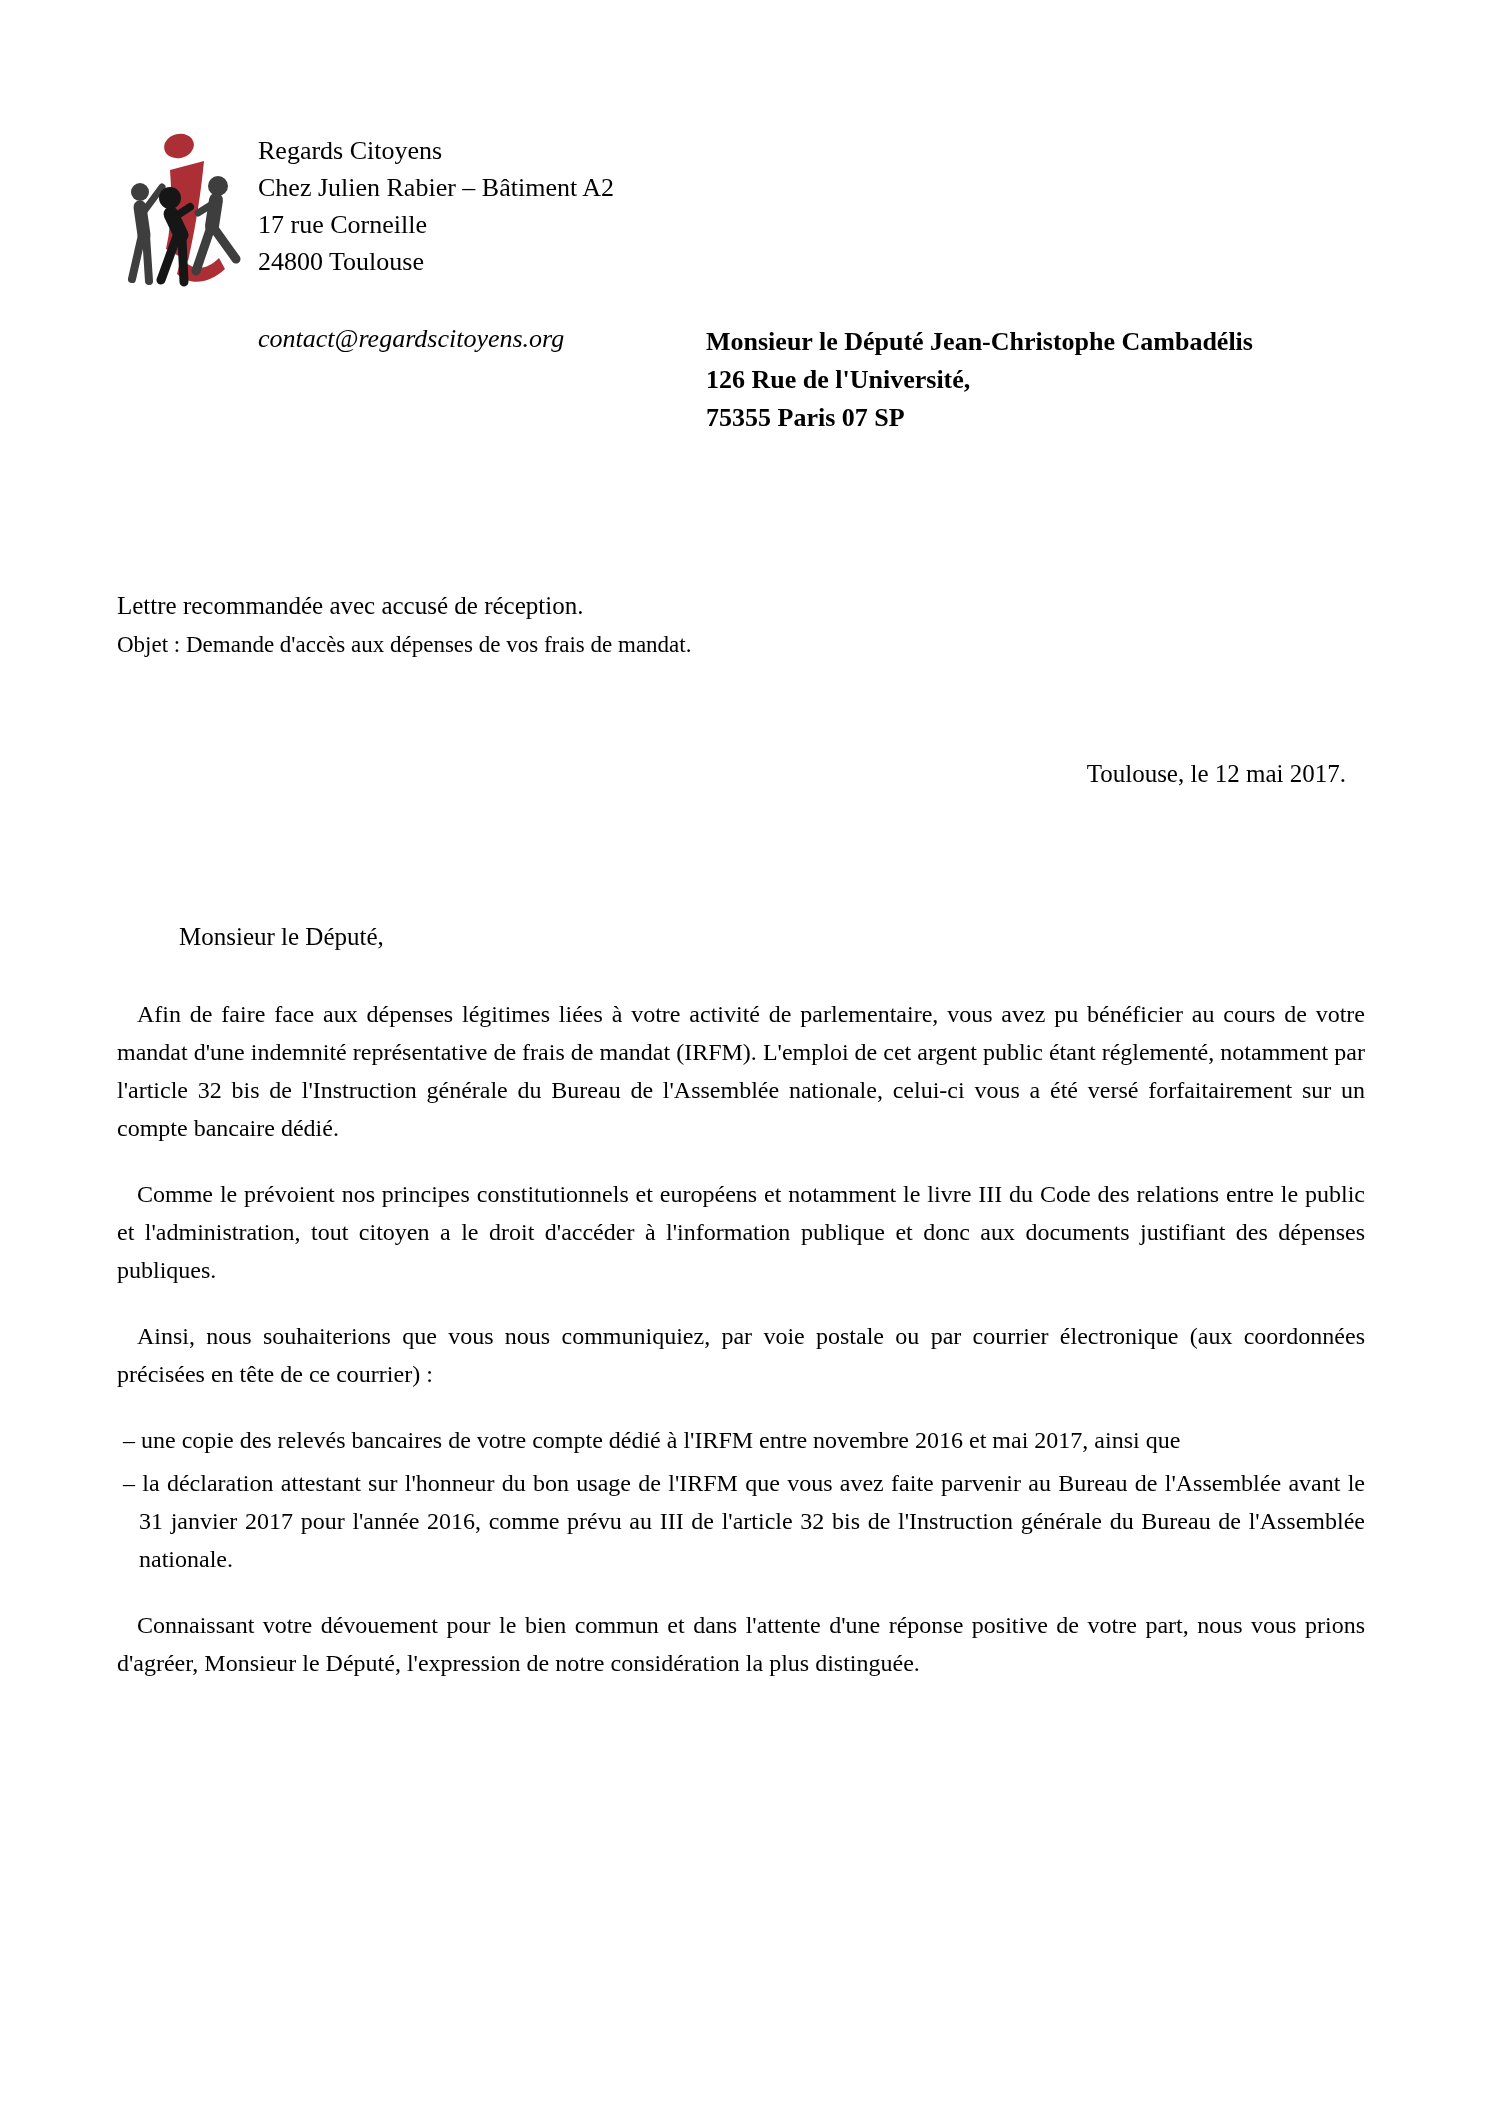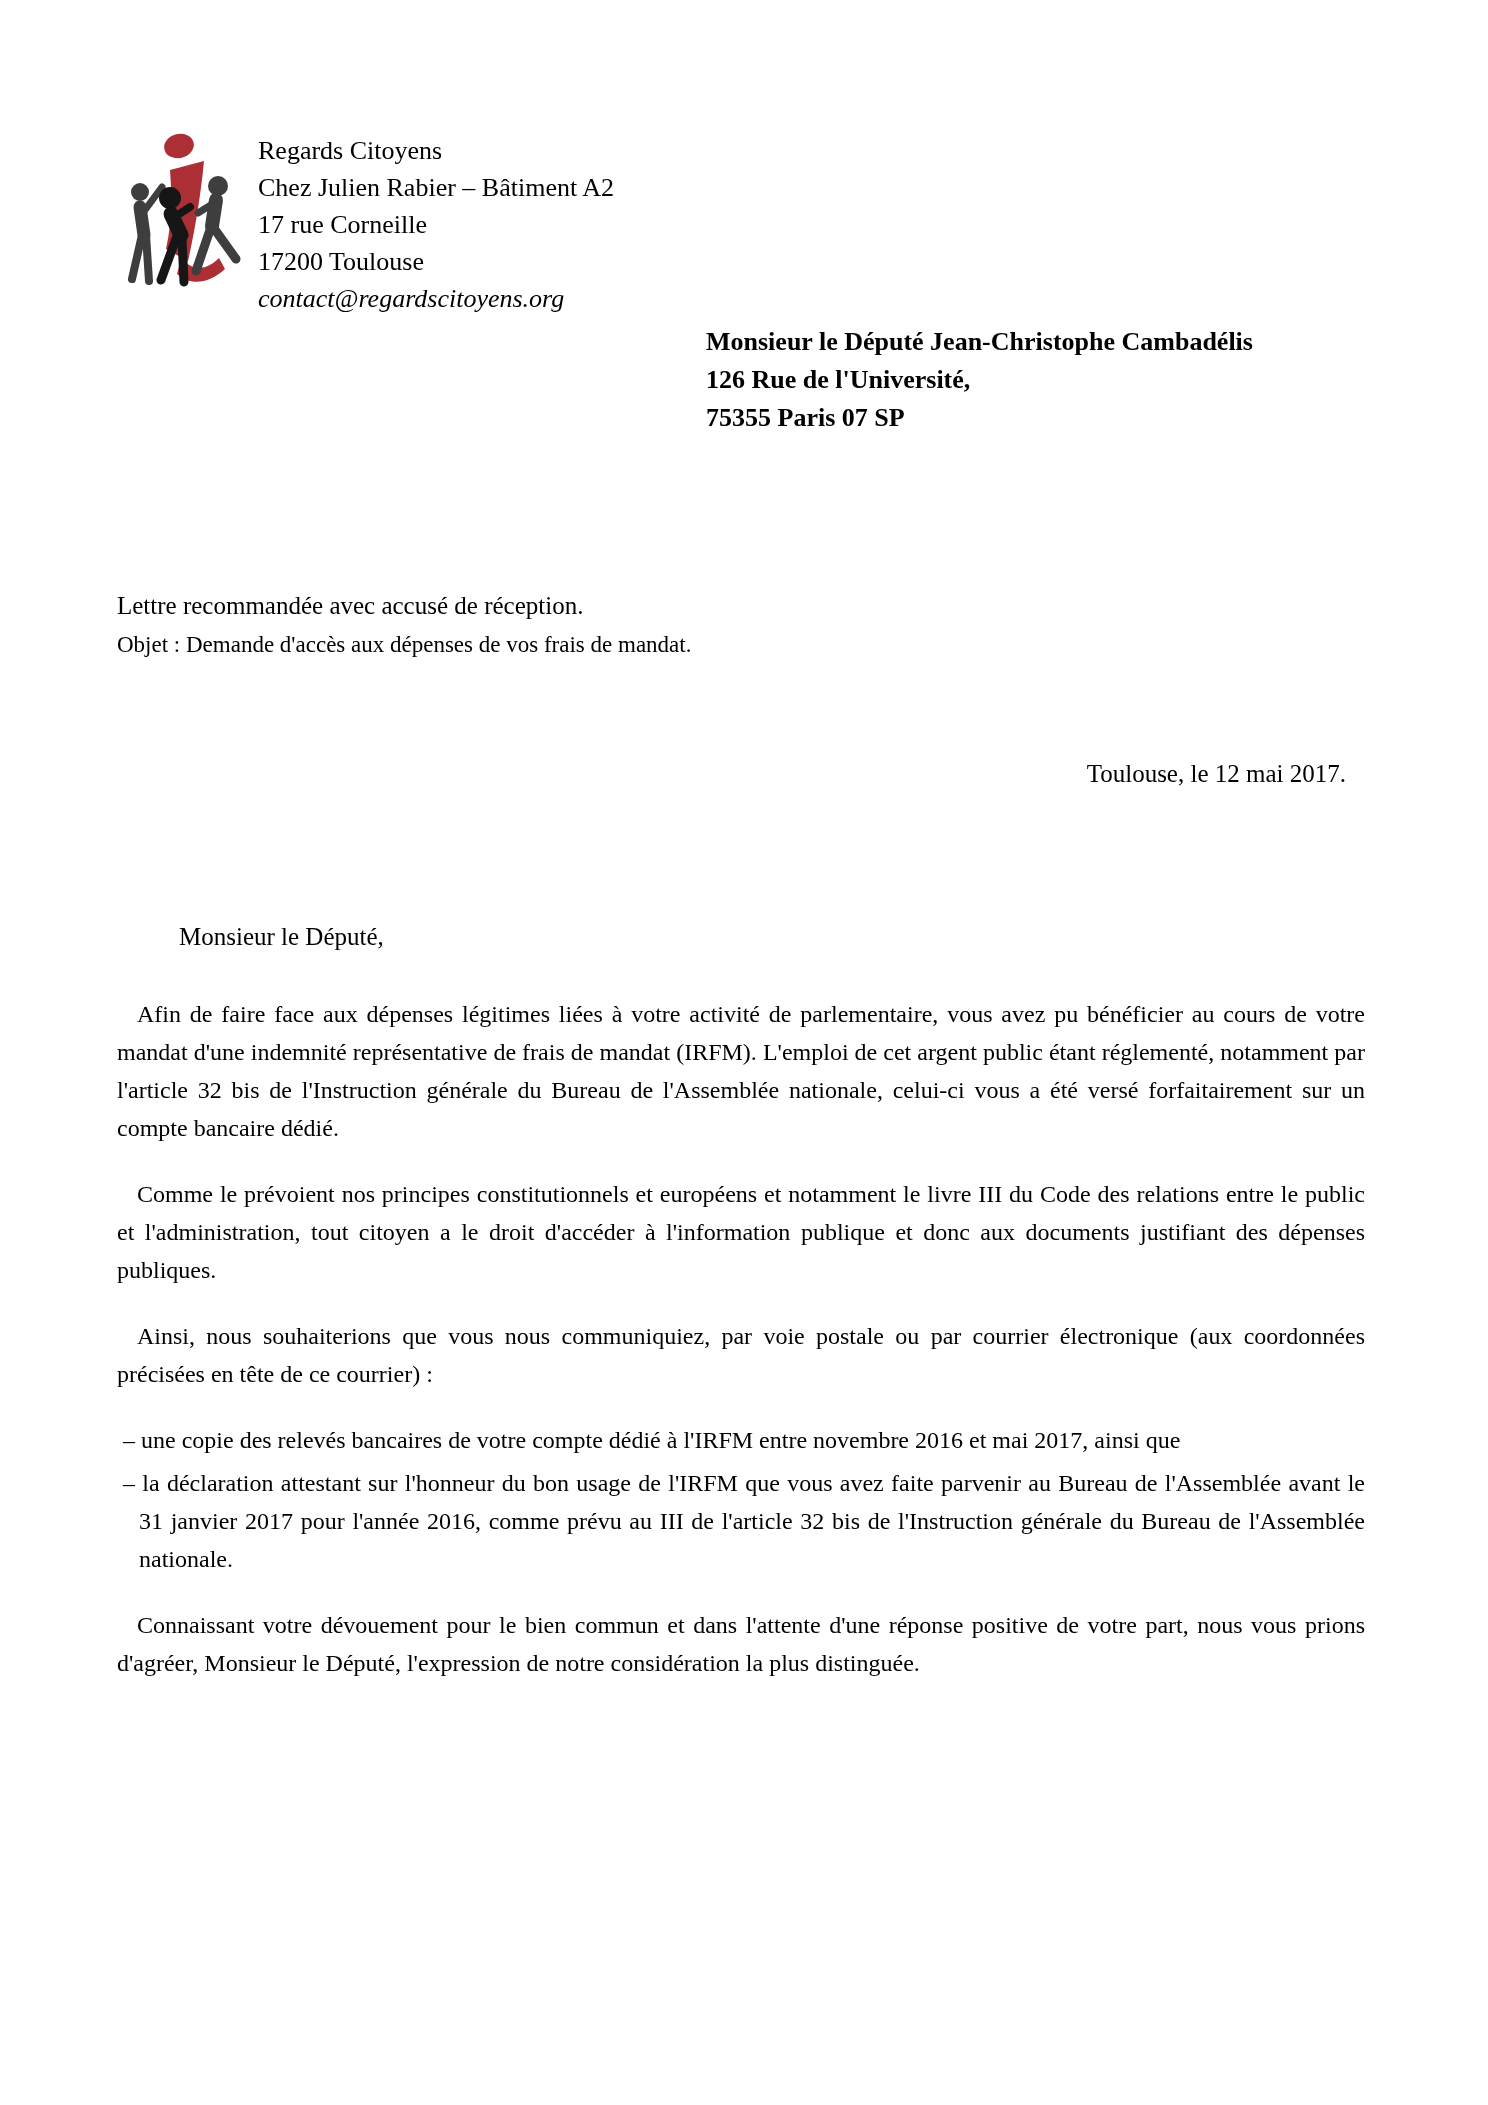--- a/index.html
+++ b/index.html
@@ -7,21 +7,21 @@
     position:relative;
     width:1488px;height:1813px;
     background:#ffffff;
     color:#000;
     font-family:"Liberation Serif","DejaVu Serif",serif;
     overflow:hidden;
   }
   .letterhead{position:absolute;left:126px;top:130px;display:flex;gap:14px;}
   .logo{width:118px;height:168px;flex:none;}
   .sender{font-size:26px;line-height:37px;margin-top:2px;}
-  .sender .email{font-style:italic;}
+  .sender .email{font-style:italic;margin-top:40px;}
   .recipient{position:absolute;left:706px;top:323px;font-weight:bold;font-size:26px;line-height:38px;font-family:Liberation Serif, serif;}
   .notice{position:absolute;left:117px;top:592px;font-size:25px;}
   .subject{position:absolute;left:117px;top:592px;font-size:23px;margin-top:40px;}
   .dateline{position:absolute;right:142px;top:760px;font-size:25px;}
   .salutation{position:absolute;left:179px;top:923px;font-size:25px;}
   .body{position:absolute;left:117px;top:995px;width:1248px;font-size:24px;line-height:38px;}
   .para{margin:0 0 28px 0;text-indent:20px;text-align:justify;}
   .list{margin:15px 0 0 6px;}
   .item{padding-left:16px;text-indent:-16px;text-align:justify;margin:0 0 5px 0;}
   .item-last{margin-bottom:28px;}
@@ -55,21 +55,21 @@
       <circle cx="92" cy="56" r="10" fill="#3E3E3E"></circle>
       <line x1="90" y1="70" x2="86" y2="96" stroke-width="14" stroke-linecap="round" stroke="#3E3E3E"></line>
       <line x1="88" y1="73" x2="72" y2="83" stroke-width="7" stroke-linecap="round" stroke="#3E3E3E"></line>
       <line x1="87" y1="97" x2="110" y2="129" stroke-width="9" stroke-linecap="round" stroke="#3E3E3E"></line>
       <line x1="85" y1="97" x2="70" y2="141" stroke-width="9" stroke-linecap="round" stroke="#3E3E3E"></line>
     </svg>
     <div class="sender">
       <div>Regards Citoyens</div>
       <div>Chez Julien Rabier – Bâtiment A2</div>
       <div>17 rue Corneille</div>
-      <div>17200 Toulouse</div>
+      <div>24800 Toulouse</div>
       <div class="email">contact@regardscitoyens.org</div>
     </div>
   </header>
 
   <div class="recipient">
     <div>Monsieur le Député Jean-Christophe Cambadélis</div>
     <div>126 Rue de l'Université,</div>
     <div>75355 Paris 07 SP</div>
   </div>
 

